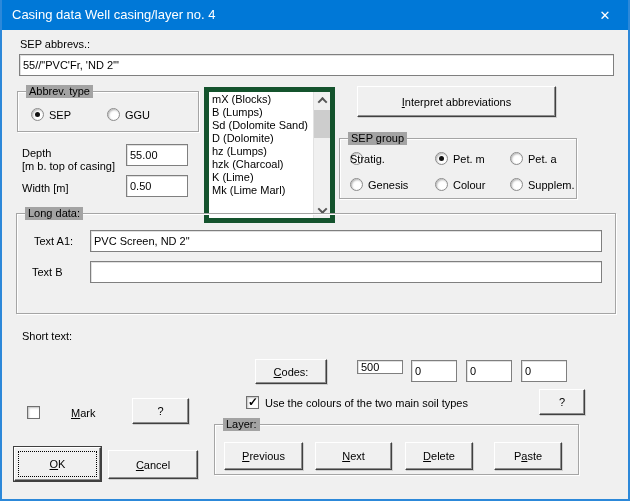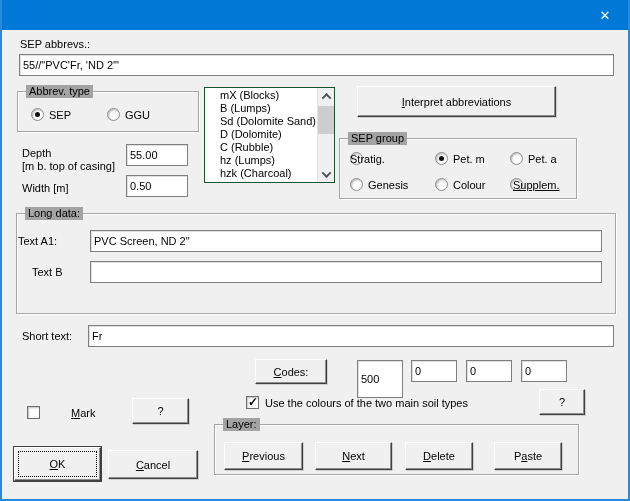--- a/index.html
+++ b/index.html
@@ -45,35 +45,36 @@
 
   
   .radio { position:absolute; width:13px; height:13px; border-radius:50%; background:#fff; border:1px solid #8b8b8b; box-shadow: inset 1px 1px 2px rgba(0,0,0,0.3); }
   .radio.checked::after { content:""; position:absolute; left:3px; top:3px; width:5px; height:5px; border-radius:50%; background:#111; }
 
   
   .checkbox { position:absolute; width:13px; height:13px; background:#fff; border:1px solid #6f6f6f; box-shadow: inset 1px 1px 2px rgba(0,0,0,0.25); }
   .checkbox.checked::after { content:"✓"; position:absolute; left:1px; top:-1px; font-size:12px; font-weight:bold; line-height:13px; color:#000; }
 
   
-  #listbox { position:absolute; left:202px; top:87px; width:131px; height:96px; background:#fff; border:1px solid #14532d; overflow:hidden;padding-left:12px; }
+  #listbox { position:absolute; left:202px; top:87px; width:131px; height:136px; background:#fff; border:5px solid #14532d; overflow:hidden; }
   .list-item { padding:0 0 0 3px; line-height:13px; height:13px; white-space:nowrap; }
   #list-scrollbar { position:absolute; top:0; right:0; bottom:0; width:17px; background:#f0f0f0; border-left:1px solid #e2e2e2; }
   .sb-arrow { position:absolute; left:0; width:16px; height:16px; display:flex; align-items:center; justify-content:center; }
   .chev { width:7px; height:7px; }
   .chev-up { border-left:2px solid #555; border-top:2px solid #555; transform:rotate(45deg) translate(1px,1px); }
   .chev-down { border-right:2px solid #555; border-bottom:2px solid #555; transform:rotate(45deg) translate(-1px,-1px); }
   #sb-thumb { position:absolute; left:0; top:18px; width:16px; height:28px; background:#cdcdcd; }
 </style>
 </head>
 <body>
 
 <div id="dialog">
 
   <div id="titlebar">
+    <span id="title-text">Casing data Well casing/layer no. 4</span>
     <span id="close-btn">✕</span>
   </div>
 
   <span class="lbl" style="left:18px; top:38px;">SEP abbrevs.:</span>
   <input class="edit" style="left: 17px; top: 54px; width: 595px; height: 22px;" value="55//&quot;PVC'Fr, 'ND 2'&quot;">
 
   <div class="group" style="left:15px; top:91px; width:182px; height:41px;">
     <span class="legend">Abbrev. type</span>
   </div>
   <span class="radio checked" style="left:29px; top:108px;"></span>
@@ -86,21 +87,20 @@
   <input class="edit" style="left: 124px; top: 144px; width: 62px; height: 22px;" value="55.00">
   <span class="lbl" style="left:20px; top:182px;">Width [m]</span>
   <input class="edit" style="left: 124px; top: 175px; width: 62px; height: 22px;" value="0.50">
 
   <div id="listbox">
     <div style="padding-top:1px; padding-right:17px;">
       <div class="list-item">mX (Blocks)</div>
       <div class="list-item">B (Lumps)</div>
       <div class="list-item">Sd (Dolomite Sand)</div>
       <div class="list-item">D (Dolomite)</div>
-      <div class="list-item">C (Rubble)</div>
       <div class="list-item">hz (Lumps)</div>
       <div class="list-item">hzk (Charcoal)</div>
       <div class="list-item">K (Lime)</div>
       <div class="list-item">Mk (Lime Marl)</div>
     </div>
     <div id="list-scrollbar">
       <div class="sb-arrow" style="top:0;">
           <span class="chev chev-up"></span>
         </div>
       <div id="sb-thumb"></div>
@@ -119,35 +119,34 @@
   <span class="lbl" style="left:348px; top:153px;">Stratig.</span>
   <span class="radio checked" style="left:433px; top:152px;"></span>
   <span class="lbl" style="left:451px; top:153px;">Pet. m</span>
   <span class="radio" style="left:508px; top:152px;"></span>
   <span class="lbl" style="left:526px; top:153px;">Pet. a</span>
   <span class="radio" style="left:348px; top:178px;"></span>
   <span class="lbl" style="left:366px; top:179px;">Genesis</span>
   <span class="radio" style="left:433px; top:178px;"></span>
   <span class="lbl" style="left:451px; top:179px;">Colour</span>
   <span class="radio" style="left:508px; top:178px;"></span>
-  <span class="lbl" style="left:511px; top:179px;text-decoration:underline;">Supplem.</span>
+  <span class="lbl" style="left:526px; top:179px;">Supplem.</span>
 
   <div class="group" style="left:14px; top:213px; width:600px; height:101px;">
     <span class="legend">Long data:</span>
   </div>
-  <span class="lbl" style="left:16px; top:235px;">Text A1:</span>
+  <span class="lbl" style="left:32px; top:235px;">Text A1:</span>
   <input class="edit" style="left: 88px; top: 230px; width: 512px; height: 22px;" value="PVC Screen, ND 2&quot;">
   <span class="lbl" style="left:30px; top:266px;">Text B</span>
   <input class="edit" style="left: 88px; top: 261px; width: 512px; height: 22px;" value="">
 
   <span class="lbl" style="left:20px; top:330px;">Short text:</span>
-  <input class="edit" style="left: 86px; top: 325px; width: 526px; height: 22px;" value="Fr">
 
   <div class="btn" style="left:253px; top:359px; width:72px; height:25px;"><u>C</u>odes:</div>
-  <input class="edit" style="left: 355px; top: 360px; width: 46px; height: 38px;" value="500">
+  <input class="edit" style="left: 355px; top: 360px; width: 46px; height: 14px;" value="500">
   <input class="edit" style="left: 409px; top: 360px; width: 46px; height: 22px;" value="0">
   <input class="edit" style="left: 464px; top: 360px; width: 46px; height: 22px;" value="0">
   <input class="edit" style="left: 519px; top: 360px; width: 46px; height: 22px;" value="0">
 
   <span class="checkbox checked" style="left:244px; top:396px;"></span>
   <span class="lbl" style="left:263px; top:397px;">Use the colours of the two main soil types</span>
   <div class="btn" style="left:537px; top:389px; width:46px; height:26px;">?</div>
 
   <span class="checkbox" style="left:25px; top:406px;"></span>
   <span class="lbl" style="left:44px; top:407px;padding-left:25px;"><u>M</u>ark</span>

